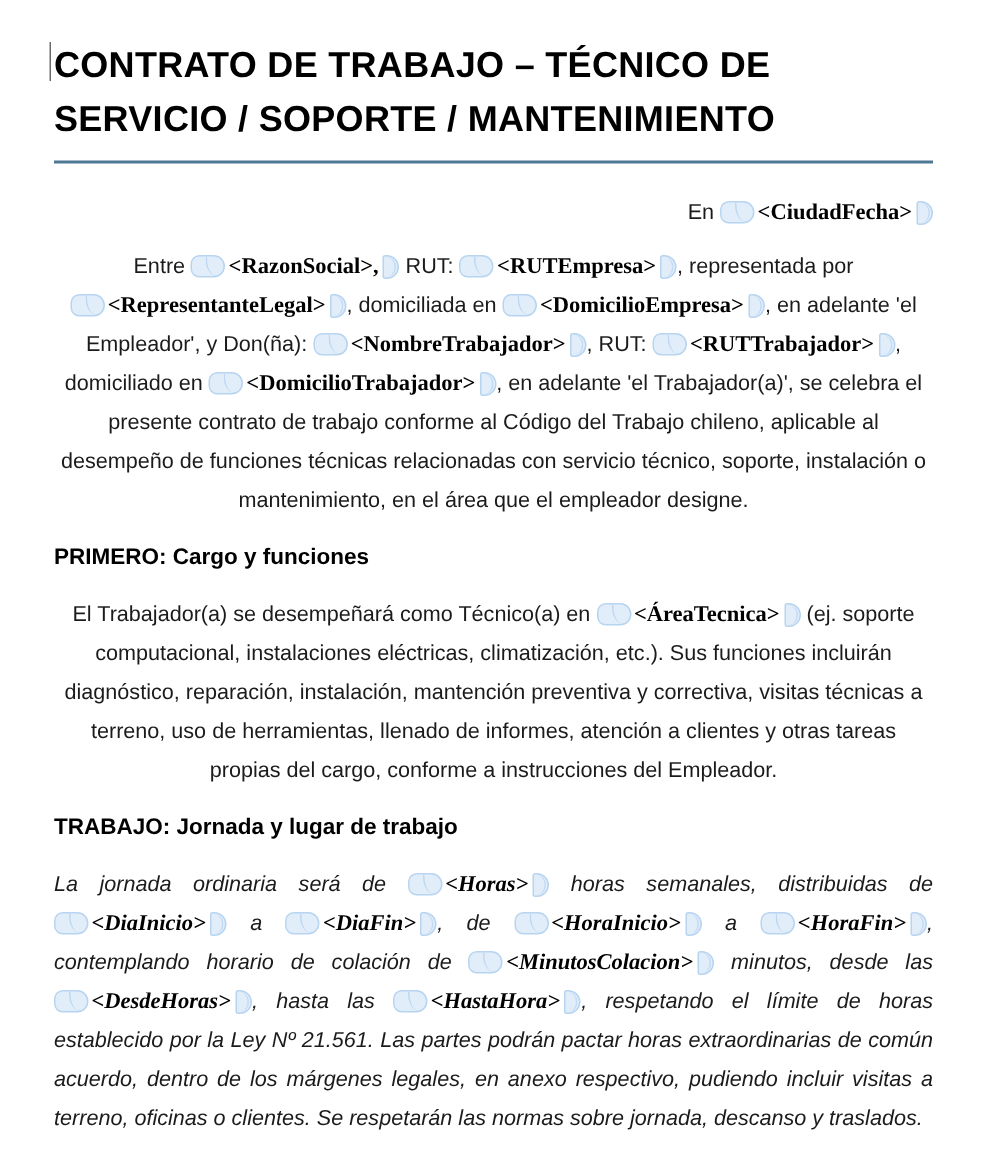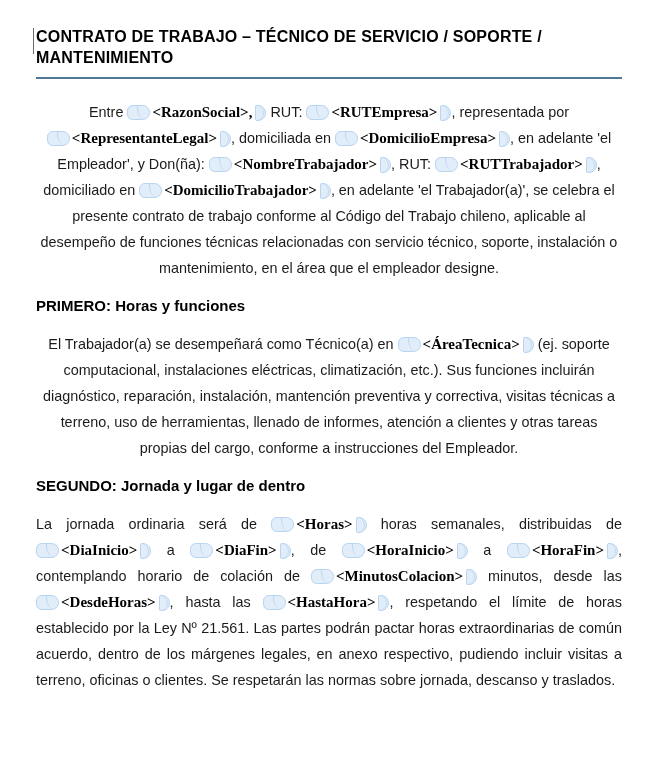--- a/index.html
+++ b/index.html
@@ -6,36 +6,36 @@
   body {
     width:654px; height:783px; overflow:hidden;
     background:#ffffff;
     font-family:"Liberation Sans", sans-serif;
     color:#1b1b1b;
   }
   .doc { padding:26px 32px 0 36px; position:relative; }
 
   .title {
     position:relative;
-    font-size:16px; line-height:21px; font-weight:bold; color:#000;
+    font-size:24px; line-height:36px; font-weight:bold; color:#000;
     letter-spacing:.2px;
     padding-bottom:9px; margin:0 0 20px 0;
     border-bottom:2px solid #4e7893;
   }
   .caret {
     position:absolute; left:-3px; top:2px;
     width:1px; height:26px; background:#6b6b6b;
   }
 
   .para {
     font-size:14.4px; line-height:26px; margin:0 0 10px 0; color:#1b1b1b;
   }
   .align-right  { text-align:right; }
   .align-left   { text-align:center; }
-  .align-justify{ text-align:justify; }
+  .align-justify{ text-align:justify;font-style:italic; }
 
   .heading {
     font-size:15px; line-height:18px; font-weight:bold; color:#000;
     margin:16px 0 16px 0;
     font-family:"Liberation Sans", sans-serif;
   }
 
   
   .cc { display:inline-block; white-space:nowrap; }
   .cc-start {
@@ -68,19 +68,20 @@
     padding:0 1px;
   }
 </style>
 </head>
 <body>
 
 <div class="doc">
   <h1 class="title">CONTRATO DE TRABAJO – TÉCNICO DE SERVICIO / SOPORTE / MANTENIMIENTO<span class="caret"></span></h1>
 
   <section>
+      <p class="para align-right"><span>En </span><span class="cc"><span class="cc-start"></span><span class="cc-text">&lt;CiudadFecha&gt;</span><span class="cc-end"></span></span></p>
       <p class="para align-left"><span>Entre </span><span class="cc"><span class="cc-start"></span><span class="cc-text">&lt;RazonSocial&gt;,</span><span class="cc-end"></span></span><span> RUT: </span><span class="cc"><span class="cc-start"></span><span class="cc-text">&lt;RUTEmpresa&gt;</span><span class="cc-end"></span></span><span>, representada por </span><span class="cc"><span class="cc-start"></span><span class="cc-text">&lt;RepresentanteLegal&gt;</span><span class="cc-end"></span></span><span>, domiciliada en </span><span class="cc"><span class="cc-start"></span><span class="cc-text">&lt;DomicilioEmpresa&gt;</span><span class="cc-end"></span></span><span>, en adelante 'el Empleador', y Don(ña): </span><span class="cc"><span class="cc-start"></span><span class="cc-text">&lt;NombreTrabajador&gt;</span><span class="cc-end"></span></span><span>, RUT: </span><span class="cc"><span class="cc-start"></span><span class="cc-text">&lt;RUTTrabajador&gt;</span><span class="cc-end"></span></span><span>, domiciliado en </span><span class="cc"><span class="cc-start"></span><span class="cc-text">&lt;DomicilioTrabajador&gt;</span><span class="cc-end"></span></span><span>, en adelante 'el Trabajador(a)', se celebra el presente contrato de trabajo conforme al Código del Trabajo chileno, aplicable al desempeño de funciones técnicas relacionadas con servicio técnico, soporte, instalación o mantenimiento, en el área que el empleador designe.</span></p>
-      <h2 class="heading">PRIMERO: Horas y funciones</h2>
+      <h2 class="heading">PRIMERO: Cargo y funciones</h2>
       <p class="para align-left"><span>El Trabajador(a) se desempeñará como Técnico(a) en </span><span class="cc"><span class="cc-start"></span><span class="cc-text">&lt;ÁreaTecnica&gt;</span><span class="cc-end"></span></span><span> (ej. soporte computacional, instalaciones eléctricas, climatización, etc.). Sus funciones incluirán diagnóstico, reparación, instalación, mantención preventiva y correctiva, visitas técnicas a terreno, uso de herramientas, llenado de informes, atención a clientes y otras tareas propias del cargo, conforme a instrucciones del Empleador.</span></p>
-      <h2 class="heading">SEGUNDO: Jornada y lugar de dentro</h2>
+      <h2 class="heading">TRABAJO: Jornada y lugar de trabajo</h2>
       <p class="para align-justify"><span>La jornada ordinaria será de </span><span class="cc"><span class="cc-start"></span><span class="cc-text">&lt;Horas&gt;</span><span class="cc-end"></span></span><span> horas semanales, distribuidas de </span><span class="cc"><span class="cc-start"></span><span class="cc-text">&lt;DiaInicio&gt;</span><span class="cc-end"></span></span><span> a </span><span class="cc"><span class="cc-start"></span><span class="cc-text">&lt;DiaFin&gt;</span><span class="cc-end"></span></span><span>, de </span><span class="cc"><span class="cc-start"></span><span class="cc-text">&lt;HoraInicio&gt;</span><span class="cc-end"></span></span><span> a </span><span class="cc"><span class="cc-start"></span><span class="cc-text">&lt;HoraFin&gt;</span><span class="cc-end"></span></span><span>, contemplando horario de colación de </span><span class="cc"><span class="cc-start"></span><span class="cc-text">&lt;MinutosColacion&gt;</span><span class="cc-end"></span></span><span> minutos, desde las </span><span class="cc"><span class="cc-start"></span><span class="cc-text">&lt;DesdeHoras&gt;</span><span class="cc-end"></span></span><span>, hasta las </span><span class="cc"><span class="cc-start"></span><span class="cc-text">&lt;HastaHora&gt;</span><span class="cc-end"></span></span><span>, respetando el límite de horas establecido por la Ley Nº 21.561. Las partes podrán pactar horas extraordinarias de común acuerdo, dentro de los márgenes legales, en anexo respectivo, pudiendo incluir visitas a terreno, oficinas o clientes. Se respetarán las normas sobre jornada, descanso y traslados.</span></p>
     </section>
 </div>
 
 </body></html>

